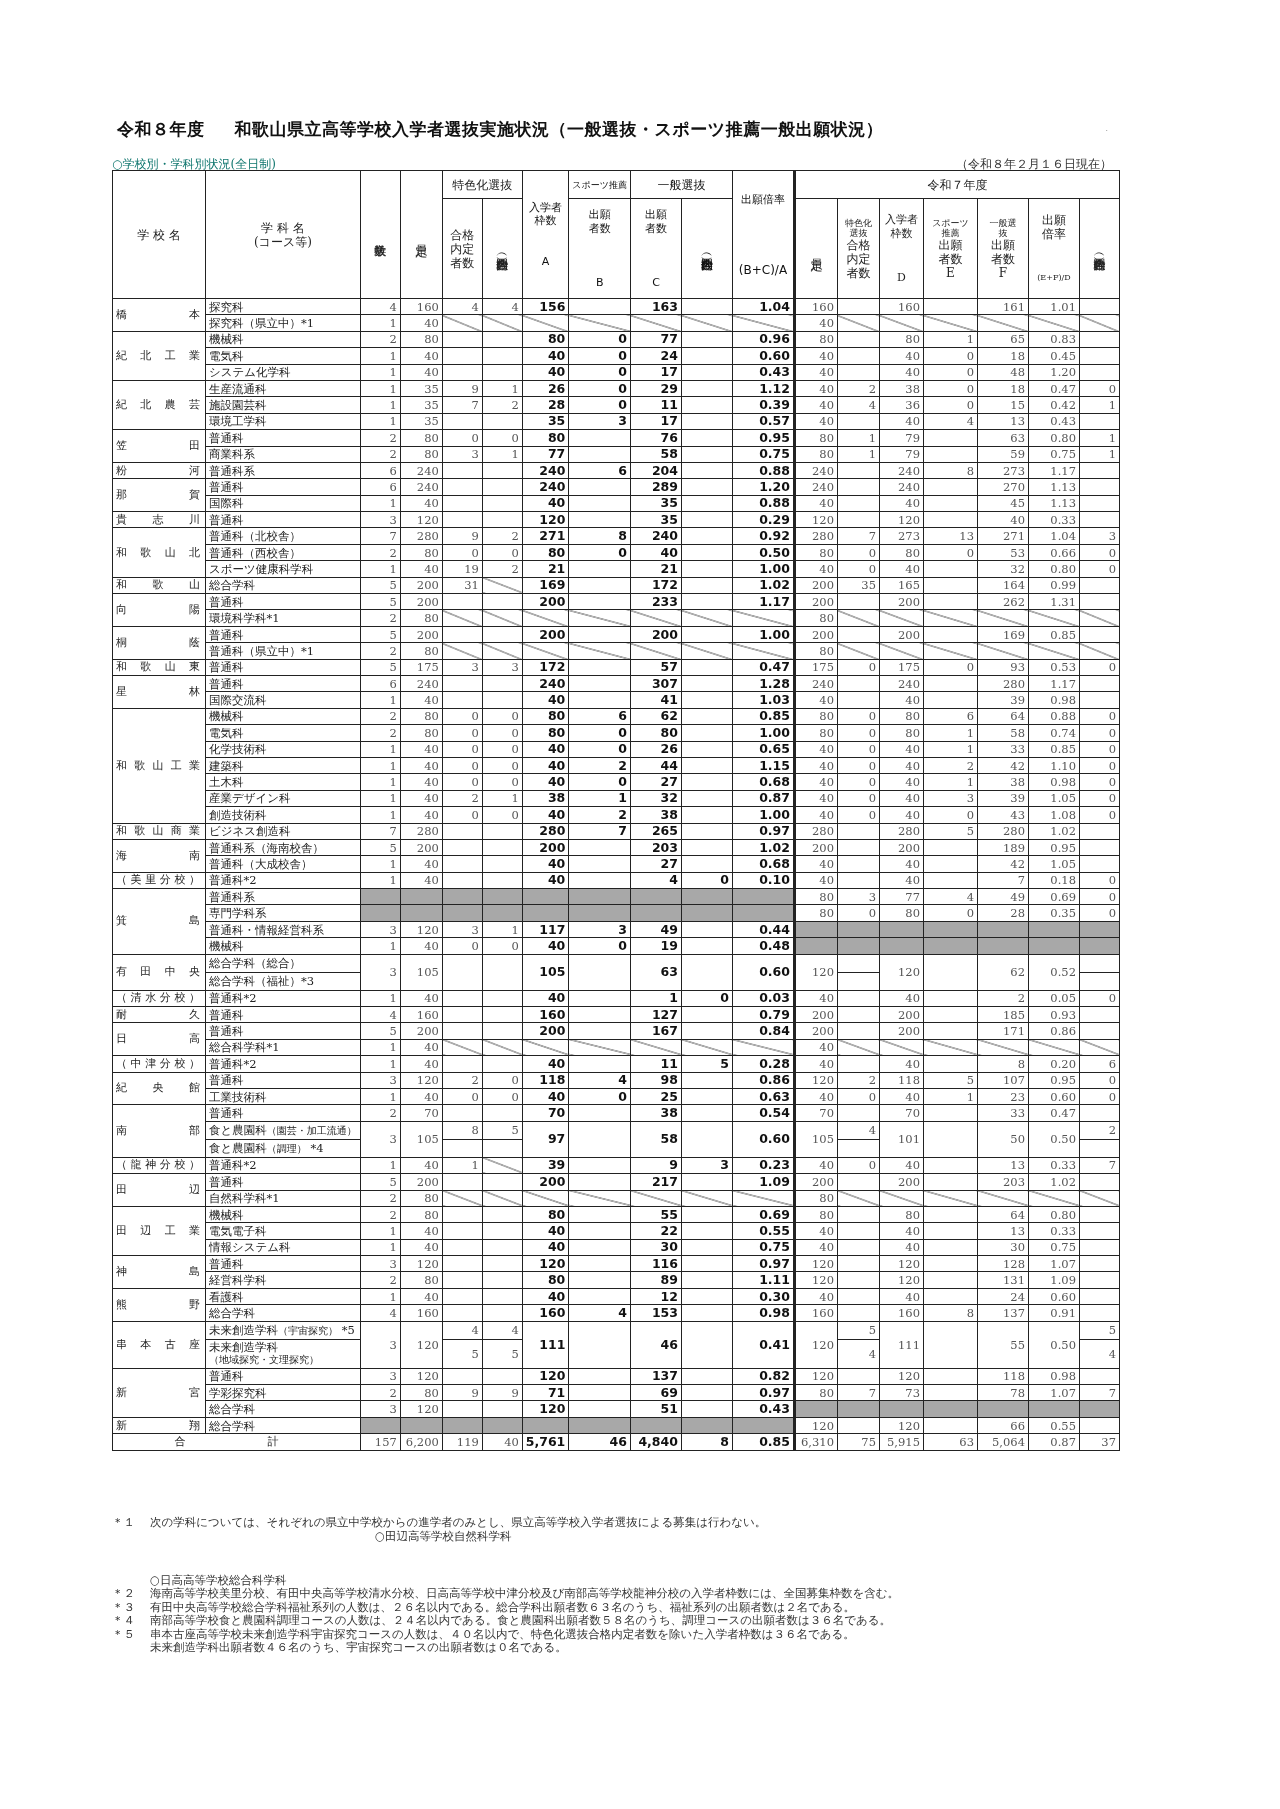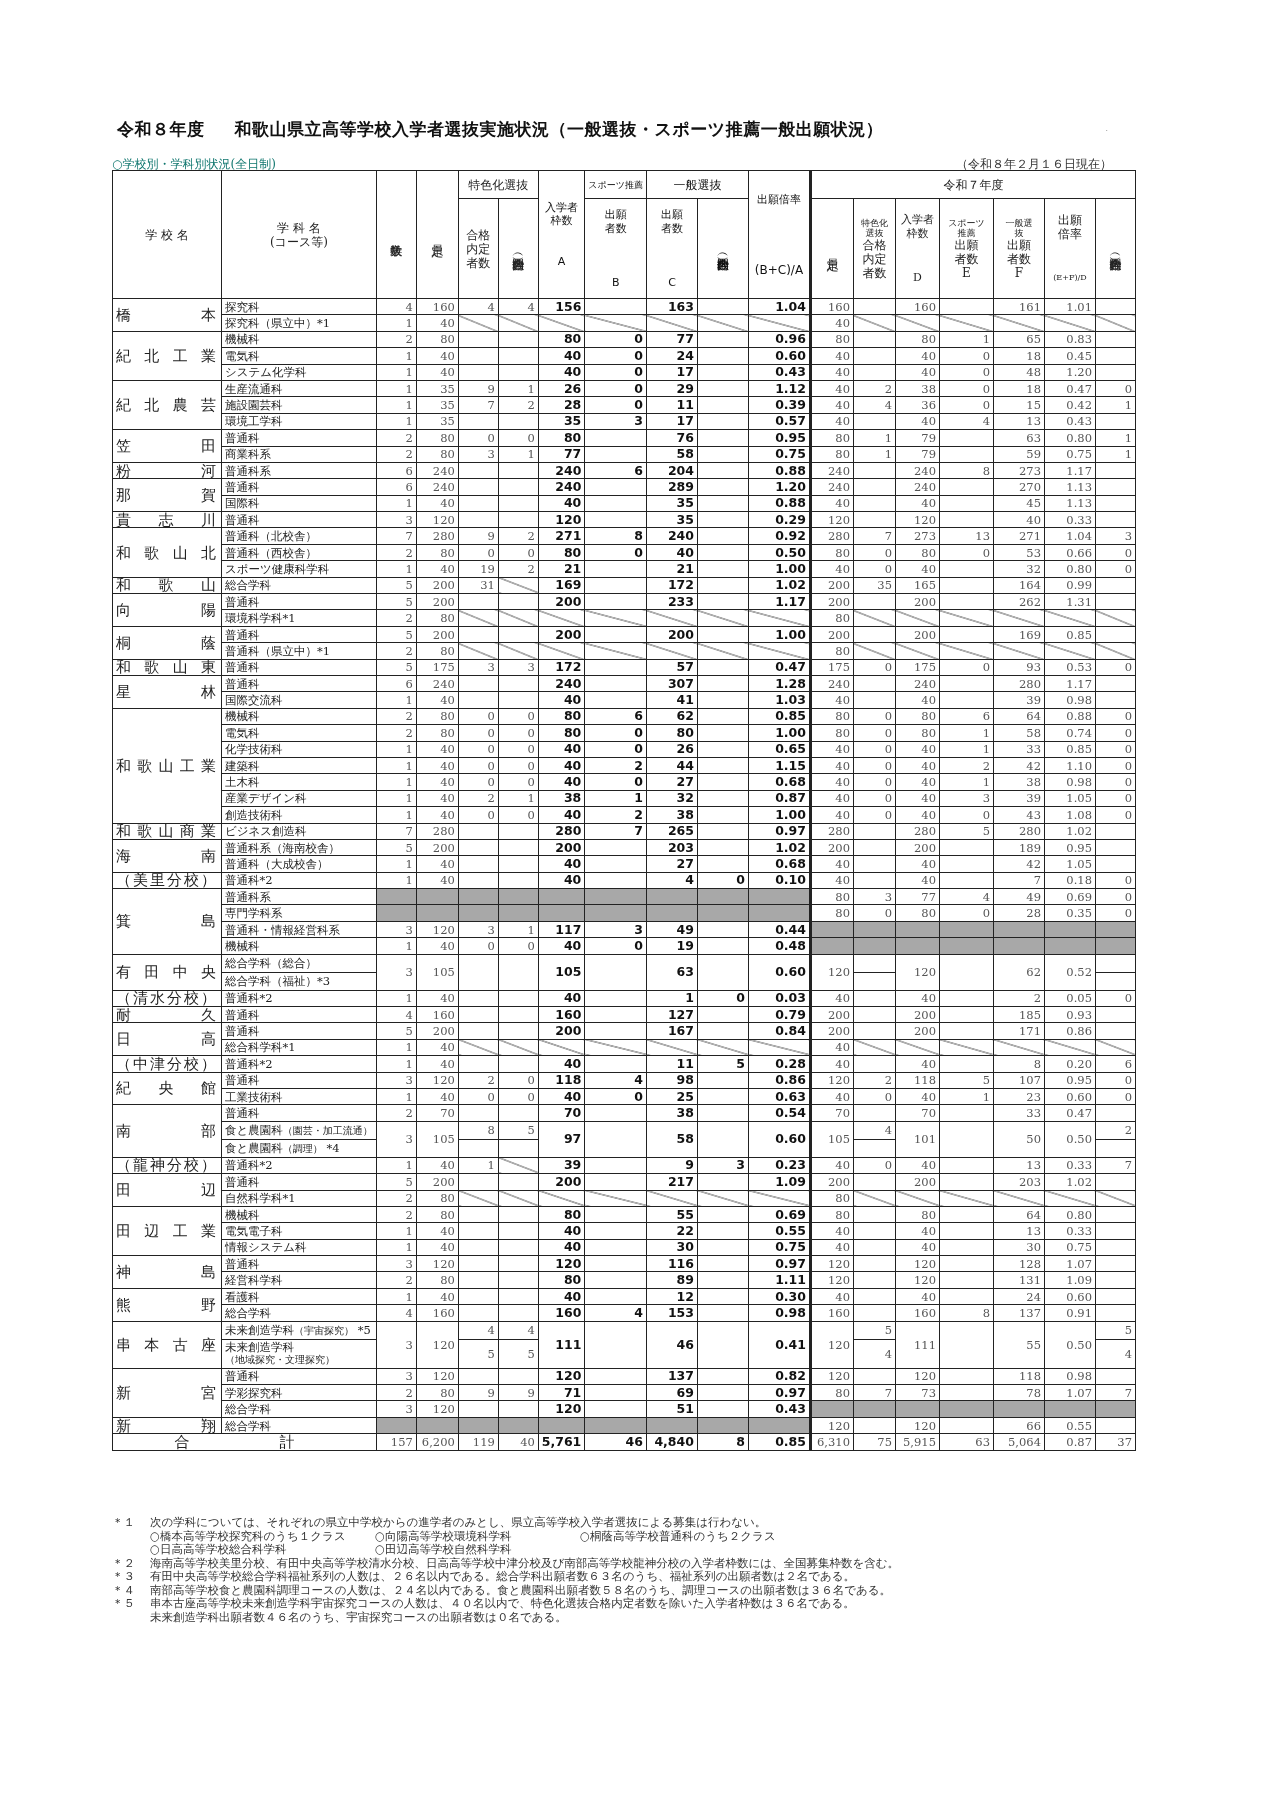--- a/index.html
+++ b/index.html
@@ -10,21 +10,21 @@
   .subr{position:absolute;right:168px;top:156px;font-size:12px;color:#333;}
   table.main{position:absolute;left:112px;top:170px;border-collapse:collapse;table-layout:fixed;font-size:11.5px;}
   table.main td, table.main th{border:1px solid #222;padding:0 3px;height:15.4px;line-height:14px;overflow:hidden;white-space:nowrap;}
   table.main th{font-weight:normal;vertical-align:middle;text-align:center;font-size:12px;}
   .hdr-big{font-size:13px;}
   .hdr-small{font-size:9px;line-height:10px;}
   .vtxt{writing-mode:vertical-rl;text-orientation:upright;font-size:12px;line-height:12px;margin:auto;}
   .num{text-align:right;}
   .b{font-family:"DejaVu Sans","Liberation Sans",sans-serif;font-weight:bold;color:#111;font-size:12.5px;}
   .gray{color:#555;}
-  .school{text-align:justify;text-align-last:justify;font-size:15px;letter-spacing:2px;vertical-align:middle;}
+  .school{text-align:justify;text-align-last:justify;font-size:11px;letter-spacing:2px;vertical-align:middle;}
   .dept{font-size:11.5px;}
   .dept small{font-size:10px;}
   .shade{background:#a8a8a8;}
   .diag{background:linear-gradient(to bottom left, transparent calc(50% - 0.7px), #222 50%, transparent calc(50% + 0.7px));}
   .thickL{border-left:3px solid #222 !important;}
   .thickT td{border-top:2px solid #222;}
   .total td{border-top:2px solid #222;border-bottom:2px solid #222;}
   .notes{position:absolute;left:112px;top:1516px;font-size:11.5px;line-height:13.5px;color:#333;}
   .notes .row{display:flex;}
   .notes .mk{width:38px;flex:none;}
@@ -1443,27 +1443,21 @@
     </tbody>
 </table>
 
 <div class="notes" id="notes">
     <div class="row">
       <span class="mk">＊１</span>
       <span>次の学科については、それぞれの県立中学校からの進学者のみとし、県立高等学校入学者選抜による募集は行わない。</span>
     </div>
     <div class="row">
       <span class="mk"></span>
-      <span style="width: 225px; display: inline-block;">○橋本高等学校探究科のうち１クラス</span>
-      <span style="width: 205px; display: inline-block;">○向陽高等学校環境科学科</span>
-      <span style="width: 200px; display: inline-block;">○桐蔭高等学校普通科のうち２クラス</span>
-    </div>
-    <div class="row">
-      <span class="mk"></span>
-      <span style="width: 225px; display: inline-block;">○日高高等学校総合科学科</span>
+      <span style="width: 225px; display: inline-block; margin-top: 44px;">○日高高等学校総合科学科</span>
       <span style="width: 205px; display: inline-block;">○田辺高等学校自然科学科</span>
     </div>
     <div class="row">
       <span class="mk">＊２</span>
       <span>海南高等学校美里分校、有田中央高等学校清水分校、日高高等学校中津分校及び南部高等学校龍神分校の入学者枠数には、全国募集枠数を含む。</span>
     </div>
     <div class="row">
       <span class="mk">＊３</span>
       <span>有田中央高等学校総合学科福祉系列の人数は、２６名以内である。総合学科出願者数６３名のうち、福祉系列の出願者数は２名である。</span>
     </div>

